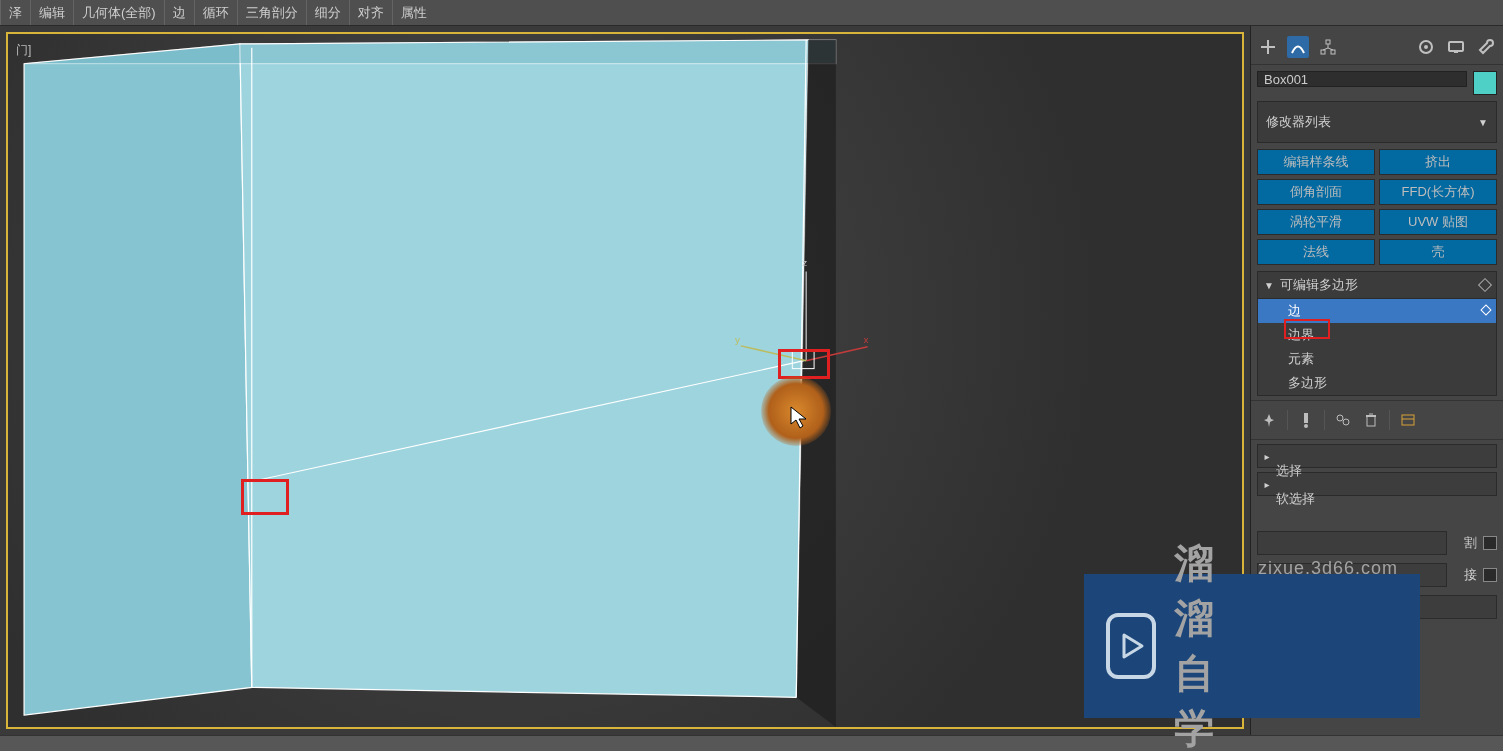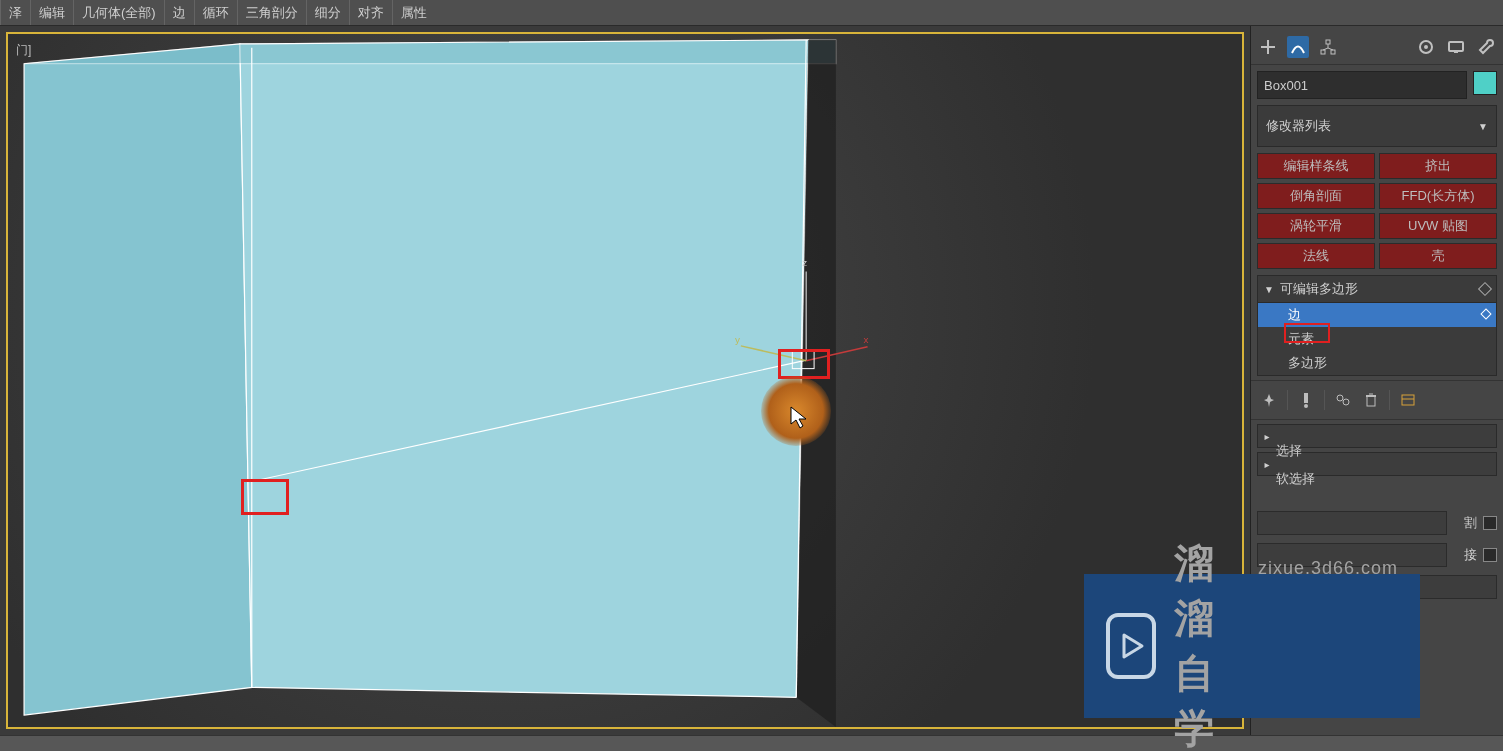--- a/index.html
+++ b/index.html
@@ -18,26 +18,26 @@
   .axis-label { font-size:10px; }
   .red-box { position:absolute; border:3px solid #e02020; }
   .cursor-spot { position:absolute; width:70px; height:70px; border-radius:50%; background: radial-gradient(circle,#d9882c 0%, #b0601a 55%, rgba(150,80,20,0) 75%); }
   .cursor-arrow { position:absolute; pointer-events:none; }
   .right-panel { width: 253px; background:#454545; display:flex; flex-direction:column; border-left:1px solid #222; height:100%; }
   .tab-icons { display:flex; justify-content:space-between; padding:10px 6px 6px 6px; border-bottom:1px solid #333; }
   .tab-icons .group { display:flex; gap:8px; align-items:center; }
   .ticon { width:22px; height:22px; display:flex; align-items:center; justify-content:center; color:#c0c0c0; }
   .ticon.active { background:#2e6aa5; border-radius:2px; color:#fff; }
   .name-row { display:flex; gap:6px; padding:6px; }
-  .obj-name { flex:1; background:#2e2e2e; border:1px solid #222; color:#ccc; padding:4px 6px; height:28px; }
+  .obj-name { flex:1; background:#2e2e2e; border:1px solid #222; color:#ccc; padding:4px 6px; height:16px; }
   .color-swatch { width:24px; height:24px; background:#4fd0c7; border:1px solid #222; }
   .combo { margin:0 6px 6px 6px; background:#3b3b3b; border:1px solid #2a2a2a; height:42px; display:flex; align-items:center; justify-content:space-between; padding:0 8px; }
   .combo .arrow { font-size:10px; }
   .mod-buttons { display:grid; grid-template-columns:1fr 1fr; gap:4px; padding:0 6px 6px 6px; }
-  .mod-buttons .mbtn { background:#7f1d1d; border:1px solid #2b2b2b; color:#bdbdbd; height:26px; display:flex; align-items:center; justify-content:center; cursor:default; }
+  .mod-buttons .mbtn { background:#0369a1; border:1px solid #2b2b2b; color:#bdbdbd; height:26px; display:flex; align-items:center; justify-content:center; cursor:default; }
   .stack { margin:0 6px; border:1px solid #2a2a2a; background:#3b3b3b; }
   .stack-header { display:flex; align-items:center; justify-content:space-between; padding:4px 6px; border-bottom:1px solid #2a2a2a; }
   .stack-header .tri { margin-right:6px; font-size:10px; }
   .stack-header .title { flex:1; }
   .stack-header .diamond { width:10px; height:10px; border:1px solid #aaa; transform:rotate(45deg); }
   .stack-list { }
   .stack-item { padding:3px 6px 3px 30px; position:relative; }
   .stack-item.selected { background:#3a78c4; color:#fff; }
   .stack-item .diamond { position:absolute; right:6px; top:7px; width:8px; height:8px; border:1px solid #fff; transform:rotate(45deg); }
   .red-outline { position:absolute; border:2px solid #e02020; }
@@ -189,20 +189,21 @@
         <div class="stack-header">
           <span class="tri">▼</span>
           <span class="title">可编辑多边形</span>
           <span class="diamond"></span>
         </div>
         <div class="stack-list">
           <div class="stack-item selected">
             <span>边</span>
             <span class="diamond"></span>
           </div>
+          <div class="stack-item">边界</div>
           <div class="stack-item">元素</div>
           <div class="stack-item">多边形</div>
         </div>
 
         <div class="red-outline" style="left:26px; top:47px; width:46px; height:20px;"></div>
       </div>
 
       <div class="stack-toolbar">
         <div class="sticon">
             <svg width="14" height="14">

